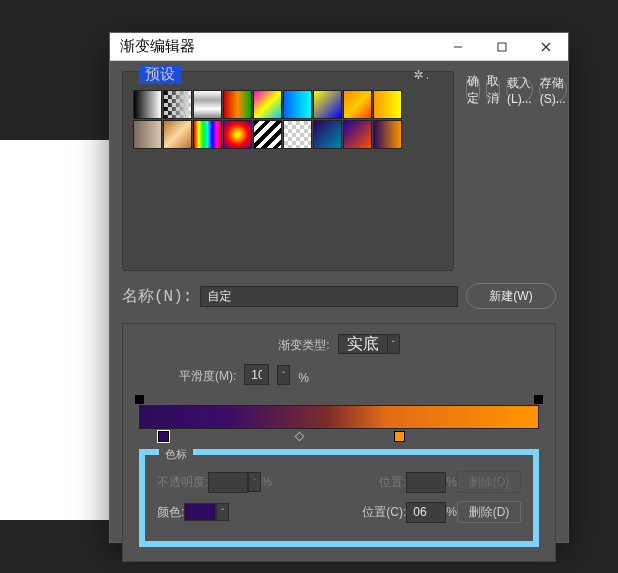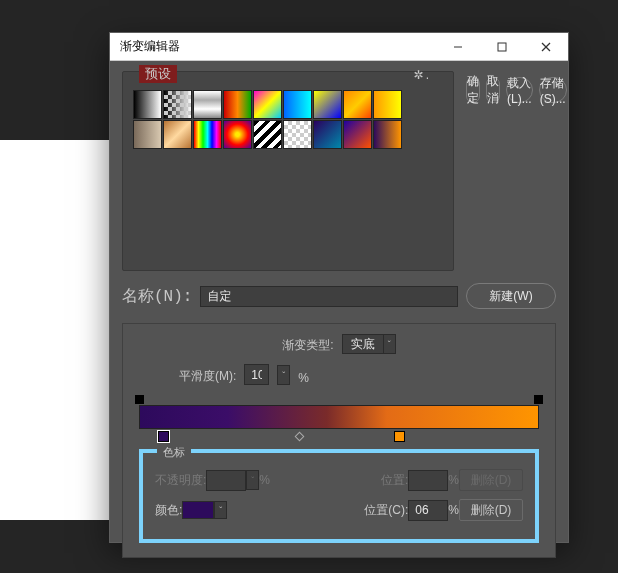--- a/index.html
+++ b/index.html
@@ -2,64 +2,64 @@
 <html><head>
 <meta charset="utf-8">
 <style>
   * { box-sizing: border-box; margin: 0; padding: 0; font-family: "Microsoft YaHei", "SimSun", Arial, sans-serif; }
   body { background: #252525; width: 618px; height: 573px; overflow: hidden; position: relative; }
   .bg-dark { position: absolute; top: 0; left: 0; right: 0; height: 543px; background: #252525; }
   .bg-white { position: absolute; left: 0; top: 140px; width: 109px; height: 380px; background: #fff; }
 
   .dialog { position: absolute; left: 109px; top: 32px; width: 460px; height: 511px; background: #535353; border: 1px solid #5e5e5e; box-shadow: 0 10px 30px rgba(0,0,0,.5); }
   .titlebar { height: 28px; background: #fff; display: flex; align-items: center; padding-left: 10px; border-bottom: 1px solid #ccc; }
-  .titlebar-title { font-size: 12px; color: #000; flex: 1; }
+  .titlebar-title { font-size: 15px; color: #000; flex: 1; }
   .tb-btn { width: 44px; height: 28px; display: flex; align-items: center; justify-content: center; color: #333; font-size: 13px; }
   .tb-btn svg { stroke: #333; }
 
   .content { padding: 10px 12px; color: #c8c8c8; font-size: 12px; }
 
   .top-row { display: flex; gap: 12px; }
   .preset-panel { flex: 1; position: relative; background: #454545; border: 1px solid #383838; border-radius: 2px; padding: 18px 10px 10px; }
-  .preset-title { position: absolute; top: -7px; left: 16px; background: #7f1d1d; padding: 0 6px; font-size: 13px; color: #c8c8c8; }
+  .preset-title { position: absolute; top: -7px; left: 16px; background: #1d4ed8; padding: 0 6px; font-size: 15px; color: #c8c8c8; }
   .gear { position: absolute; top: -4px; right: 24px; color: #c8c8c8; }
   .gear-dot { margin-left: 2px; }
   .swatches { display: grid; grid-template-columns: repeat(9, 29px); gap: 1px; }
   .swatch { width: 29px; height: 29px; border: 1px solid #222; }
   .presets-body { height: 170px; }
 
   .side-buttons { width: 90px; display: flex; flex-direction: row; gap: 6px; padding-top: 6px; }
   .ps-btn { height: 26px; border: 1px solid #7a7a7a; border-radius: 13px; background: #535353; color: #e6e6e6; font-size: 12px; display: flex; align-items: center; justify-content: center; cursor: pointer; }
 
   .name-row { display: flex; align-items: center; gap: 8px; margin-top: 12px; }
   .name-row label { font-size: 16px; color: #c8c8c8; font-family: Liberation Mono, monospace; }
   .text-input { background: #3f3f3f; border: 1px solid #2b2b2b; color: #e6e6e6; font-size: 12px; padding: 3px 6px; height: 21px; }
   .name-input { flex: 1; }
   .new-btn { width: 90px; }
 
   .editor-panel { margin-top: 14px; border: 1px solid #404040; padding: 10px 16px 14px; position: relative; background: #535353; }
 
   .row { display: flex; align-items: flex-end; gap: 8px; margin-bottom: 10px; }
   .select-wrap { display: flex; align-items: center; background: #3f3f3f; border: 1px solid #2b2b2b; height: 20px; }
-  .select-val { padding: 13px 8px; font-size: 12px; color: #e6e6e6; }
+  .select-val { padding: 13px 8px; font-size: 16px; color: #e6e6e6; }
   .chev { padding: 0 4px; color: #bbb; border-left: 1px solid #2b2b2b; height: 100%; display: flex; align-items: center; font-size: 9px; }
   .num-input { width: 25px; text-align: center; }
 
   .grad-area { position: relative; margin-top: 4px; }
   .stop-track { height: 10px; position: relative; }
   .opstop { position: absolute; top: 0; width: 9px; height: 9px; background: #000; border: 1px solid #000; }
   .opstop.left { left: -4px; }
   .opstop.right { right: -4px; }
   .grad-bar { height: 24px; border: 1px solid #222; background: linear-gradient(90deg, #2d0a5c 0%, #3b0d68 22%, #7a2b2a 47%, #e36b16 62%, #ff9500 100%); }
   .stop-bottom { height: 14px; position: relative; }
   .colstop { position: absolute; top: 2px; width: 11px; height: 11px; border: 1px solid #000; }
   .colstop.sel { outline: 1px solid #fff; }
   .mid-diamond { position: absolute; top: 4px; width: 7px; height: 7px; transform: rotate(45deg); border: 1px solid #aaa; background: #535353; }
 
-  .stops-panel { margin-top: 6px; border: 4px solid #7dd3fc; padding: 16px 12px 10px; position: relative; }
+  .stops-panel { margin-top: 6px; border: 6px solid #7dd3fc; padding: 16px 12px 10px; position: relative; }
   .stops-title { position: absolute; top: -8px; left: 14px; background: #535353; padding: 0 6px; font-size: 11px; }
   .stop-row { display: flex; align-items: center; gap: 0; margin-bottom: 8px; font-size: 12px; }
   .disabled { color: #7a7a7a; }
   .sm-input { width: 40px; }
   .del-btn { width: 64px; height: 22px; border: 1px solid #6a6a6a; background: #535353; color: #c8c8c8; font-size: 12px; border-radius: 2px; display: flex; align-items: center; justify-content: center; }
   .del-btn.disabled { color: #6a6a6a; border-color: #4a4a4a; }
   .color-chip { width: 32px; height: 18px; border: 1px solid #2b2b2b; }
   .spacer { flex: 1; }
 </style>
 </head>

